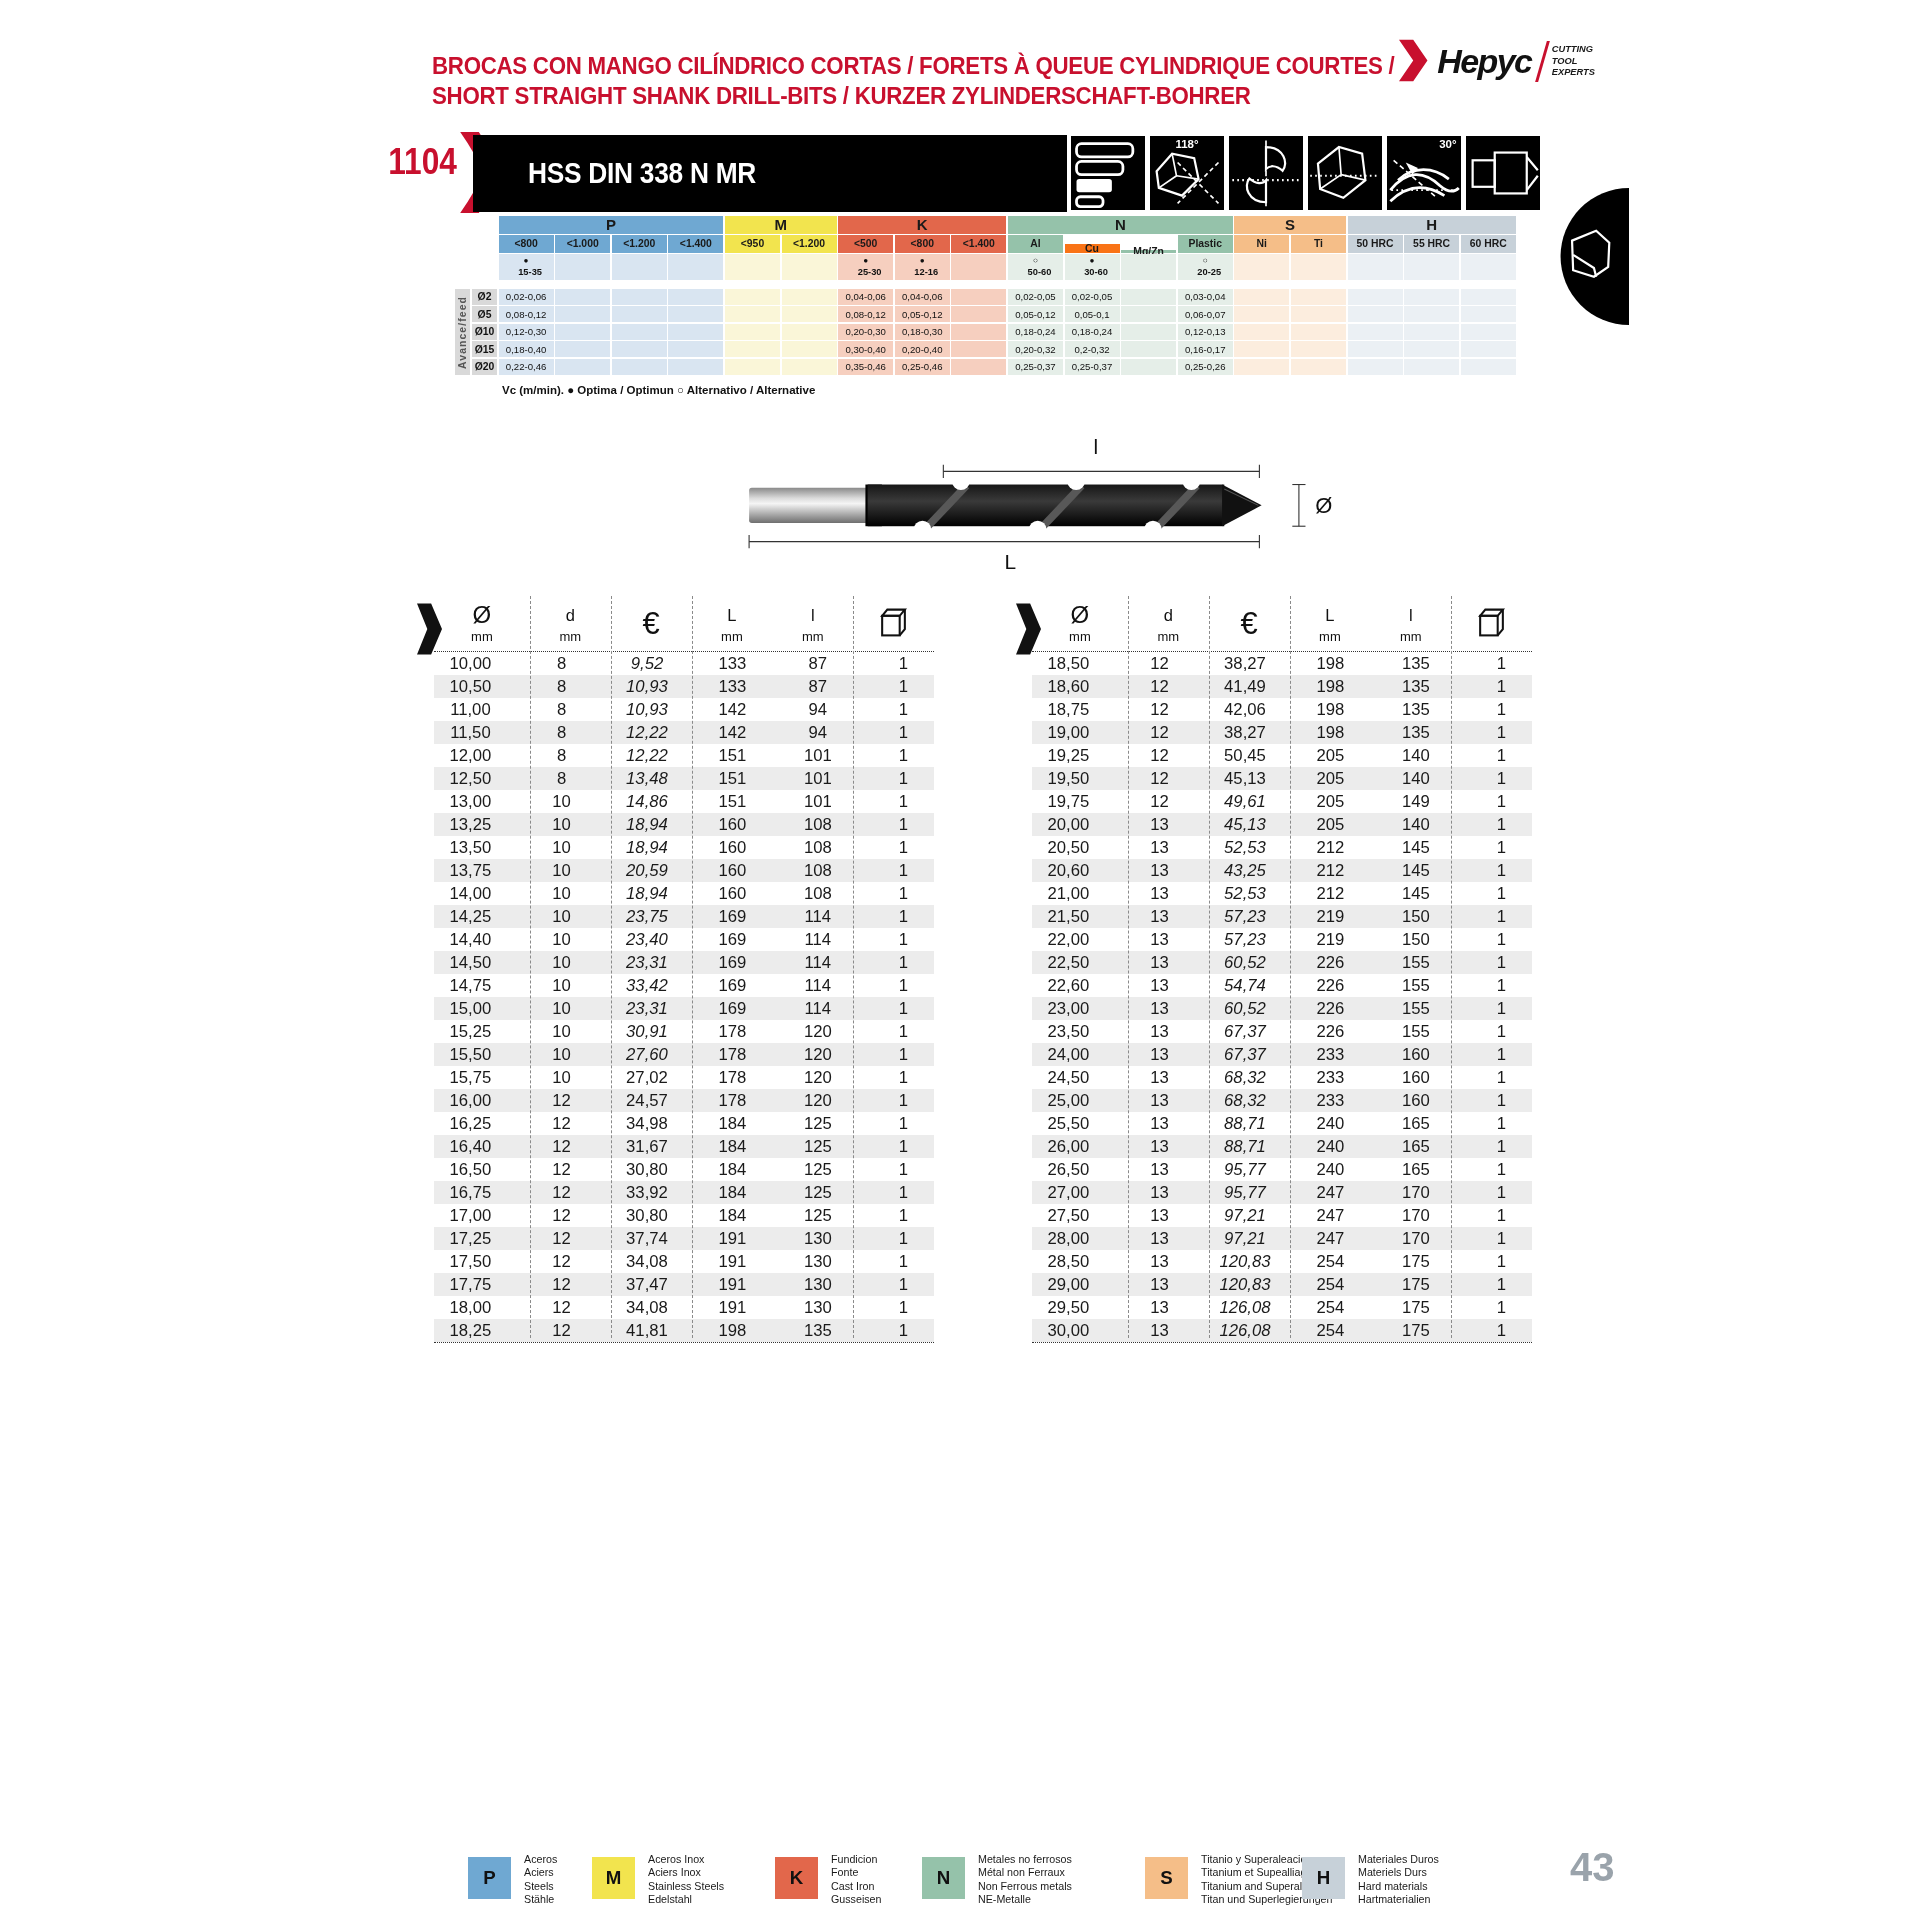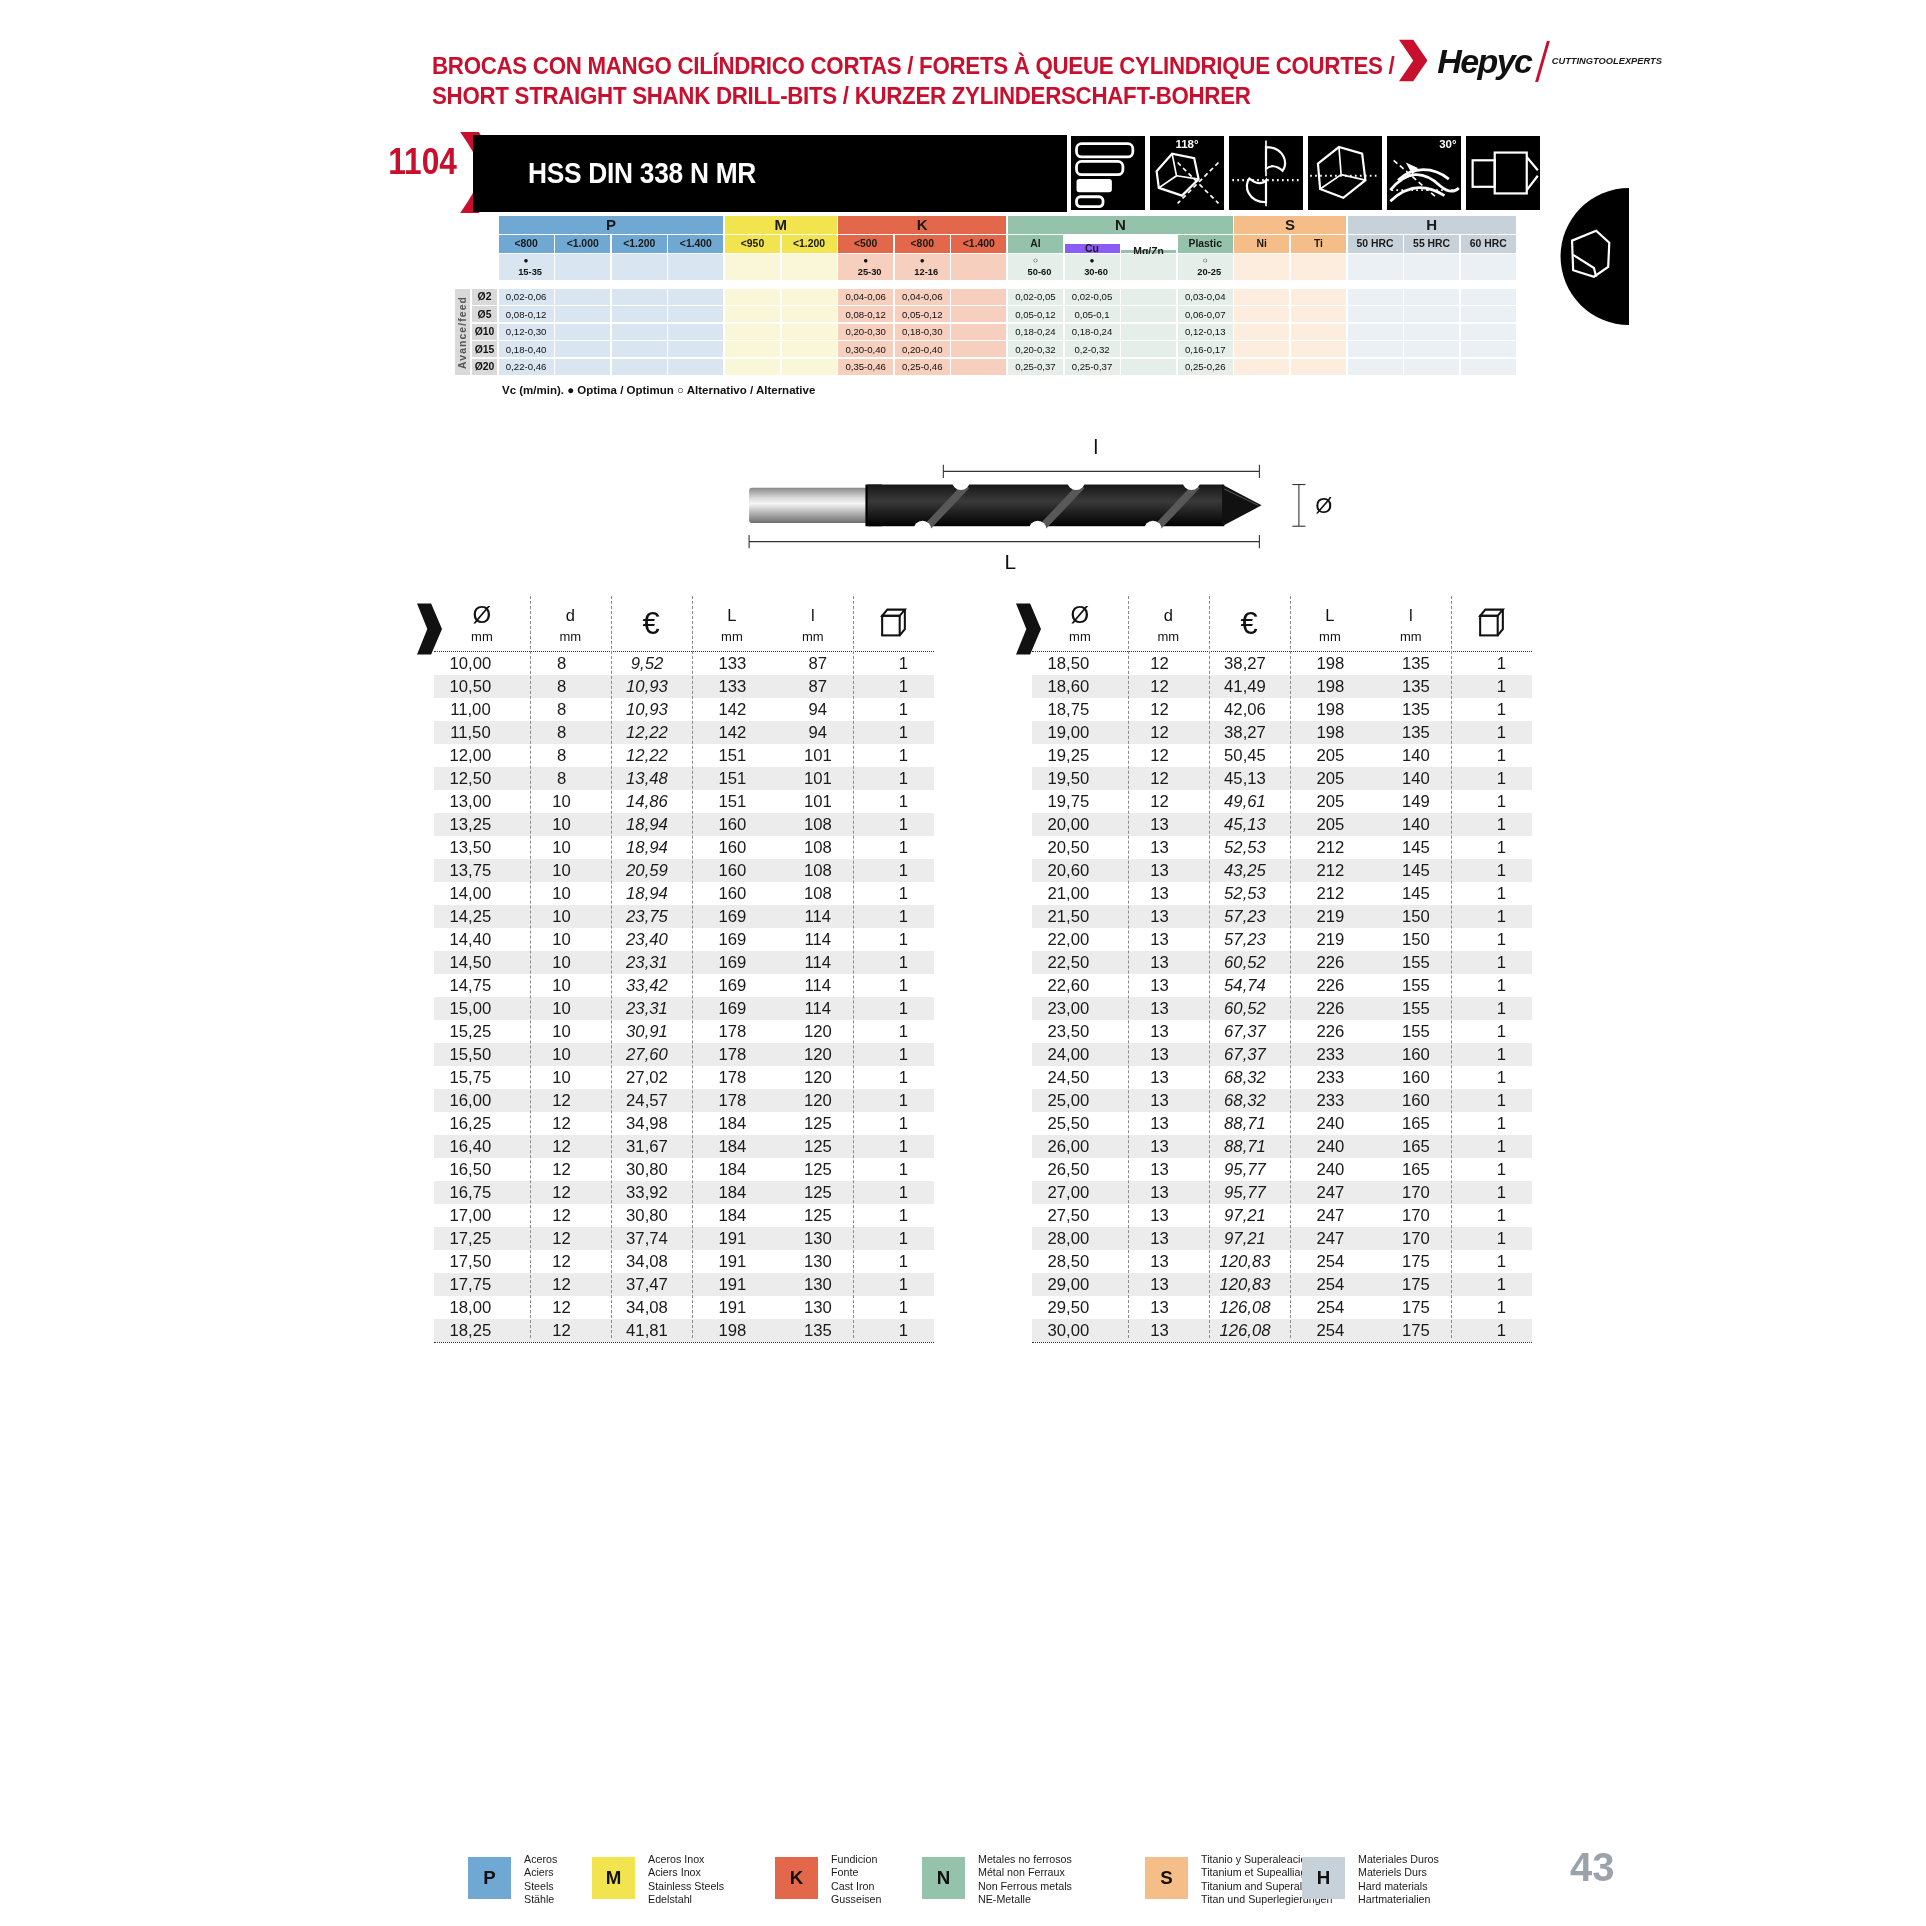--- a/index.html
+++ b/index.html
@@ -6,21 +6,21 @@
   .page{position:relative;width:1926px;height:1926px;background:#ffffff;
         font-family:"Liberation Sans",sans-serif;color:#111;overflow:hidden;}
 
   
   .hdr-title{position:absolute;left:432px;top:51px;color:#C8102E;font-weight:bold;
              font-size:23px;line-height:30px;letter-spacing:-0.3px;
              transform:scaleX(.97);transform-origin:left top;white-space:nowrap;}
   .logo{position:absolute;left:1399px;top:35px;height:53px;display:flex;align-items:center;}
   .logo-brand{font-size:34px;font-weight:900;font-style:italic;letter-spacing:-1.6px;color:#111;margin-left:3.3px;}
   .logo-slash{width:2.7px;height:41px;background:#C8102E;transform:skewX(-16deg);margin:0 7.7px 0 10px;}
-  .logo-tag{display:flex;font-size:9.3px;font-weight:bold;font-style:italic;
+  .logo-tag{display:flex;flex-direction:column;font-size:9.3px;font-weight:bold;font-style:italic;
             line-height:11.5px;color:#1a1a1a;}
 
   
   .code1104{position:absolute;left:379px;top:141px;width:77px;text-align:right;
             font-size:36px;font-weight:bold;color:#C8102E;transform:scaleX(.88);transform-origin:right center;}
   .banner{position:absolute;left:473px;top:135px;width:594px;height:77px;background:#000;}
   .banner-chevron{position:absolute;left:459px;top:132px;}
   .banner-title{position:absolute;left:528px;top:135px;height:77px;display:flex;align-items:center;
                 color:#fff;font-size:28.6px;font-weight:bold;letter-spacing:-0.3px;
                 transform:scaleX(.92);transform-origin:left center;white-space:nowrap;}
@@ -182,21 +182,21 @@
       <div class="cell shead" style="background: rgb(111, 168, 210);">&lt;800</div>
       <div class="cell shead" style="background: rgb(111, 168, 210);">&lt;1.000</div>
       <div class="cell shead" style="background: rgb(111, 168, 210);">&lt;1.200</div>
       <div class="cell shead" style="background: rgb(111, 168, 210);">&lt;1.400</div>
       <div class="cell shead" style="background: rgb(242, 228, 78);">&lt;950</div>
       <div class="cell shead" style="background: rgb(242, 228, 78);">&lt;1.200</div>
       <div class="cell shead" style="background: rgb(226, 103, 75);">&lt;500</div>
       <div class="cell shead" style="background: rgb(226, 103, 75);">&lt;800</div>
       <div class="cell shead" style="background: rgb(226, 103, 75);">&lt;1.400</div>
       <div class="cell shead" style="background: rgb(149, 194, 170);">Al</div>
-      <div class="cell shead" style="background: #8b5cf6; margin-top: 9px;">Cu</div>
+      <div class="cell shead" style="background: #f97316; margin-top: 9px;">Cu</div>
       <div class="cell shead" style="background: rgb(149, 194, 170); margin-top: 15px;">Mg/Zn</div>
       <div class="cell shead" style="background: rgb(149, 194, 170);">Plastic</div>
       <div class="cell shead" style="background: rgb(245, 190, 136);">Ni</div>
       <div class="cell shead" style="background: rgb(245, 190, 136);">Ti</div>
       <div class="cell shead" style="background: rgb(199, 209, 217);">50 HRC</div>
       <div class="cell shead" style="background: rgb(199, 209, 217);">55 HRC</div>
       <div class="cell shead" style="background: rgb(199, 209, 217);">60 HRC</div>
       <div class="cell blank"></div>
       <div class="cell vc" style="background: rgb(217, 229, 241);">
         <div class="sym">●</div>

